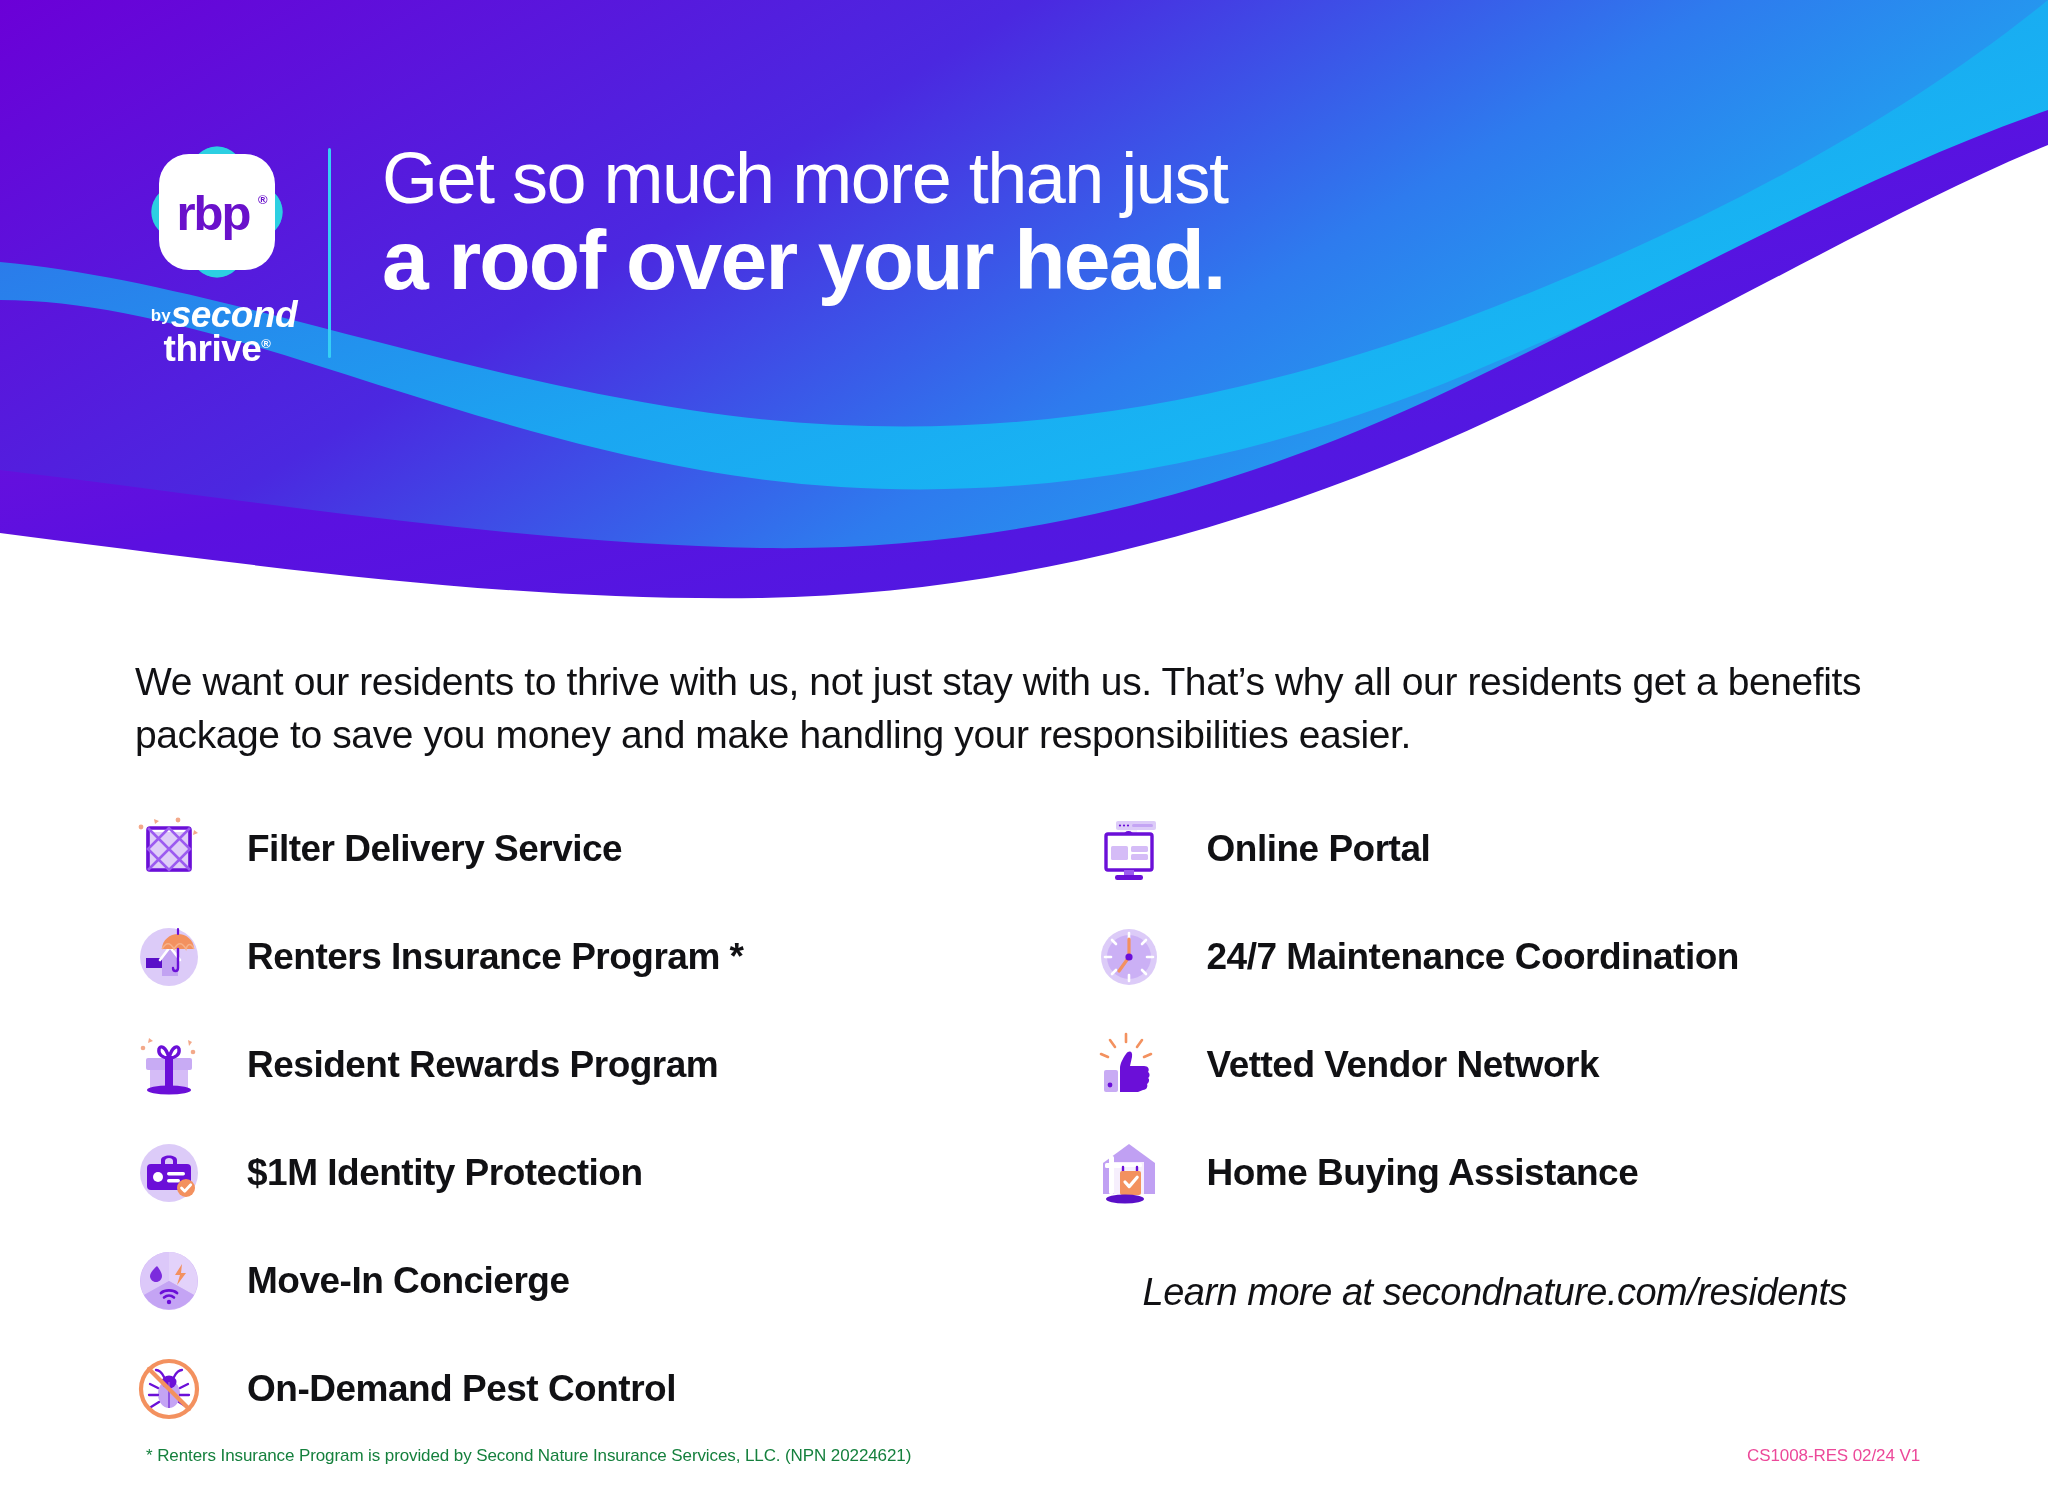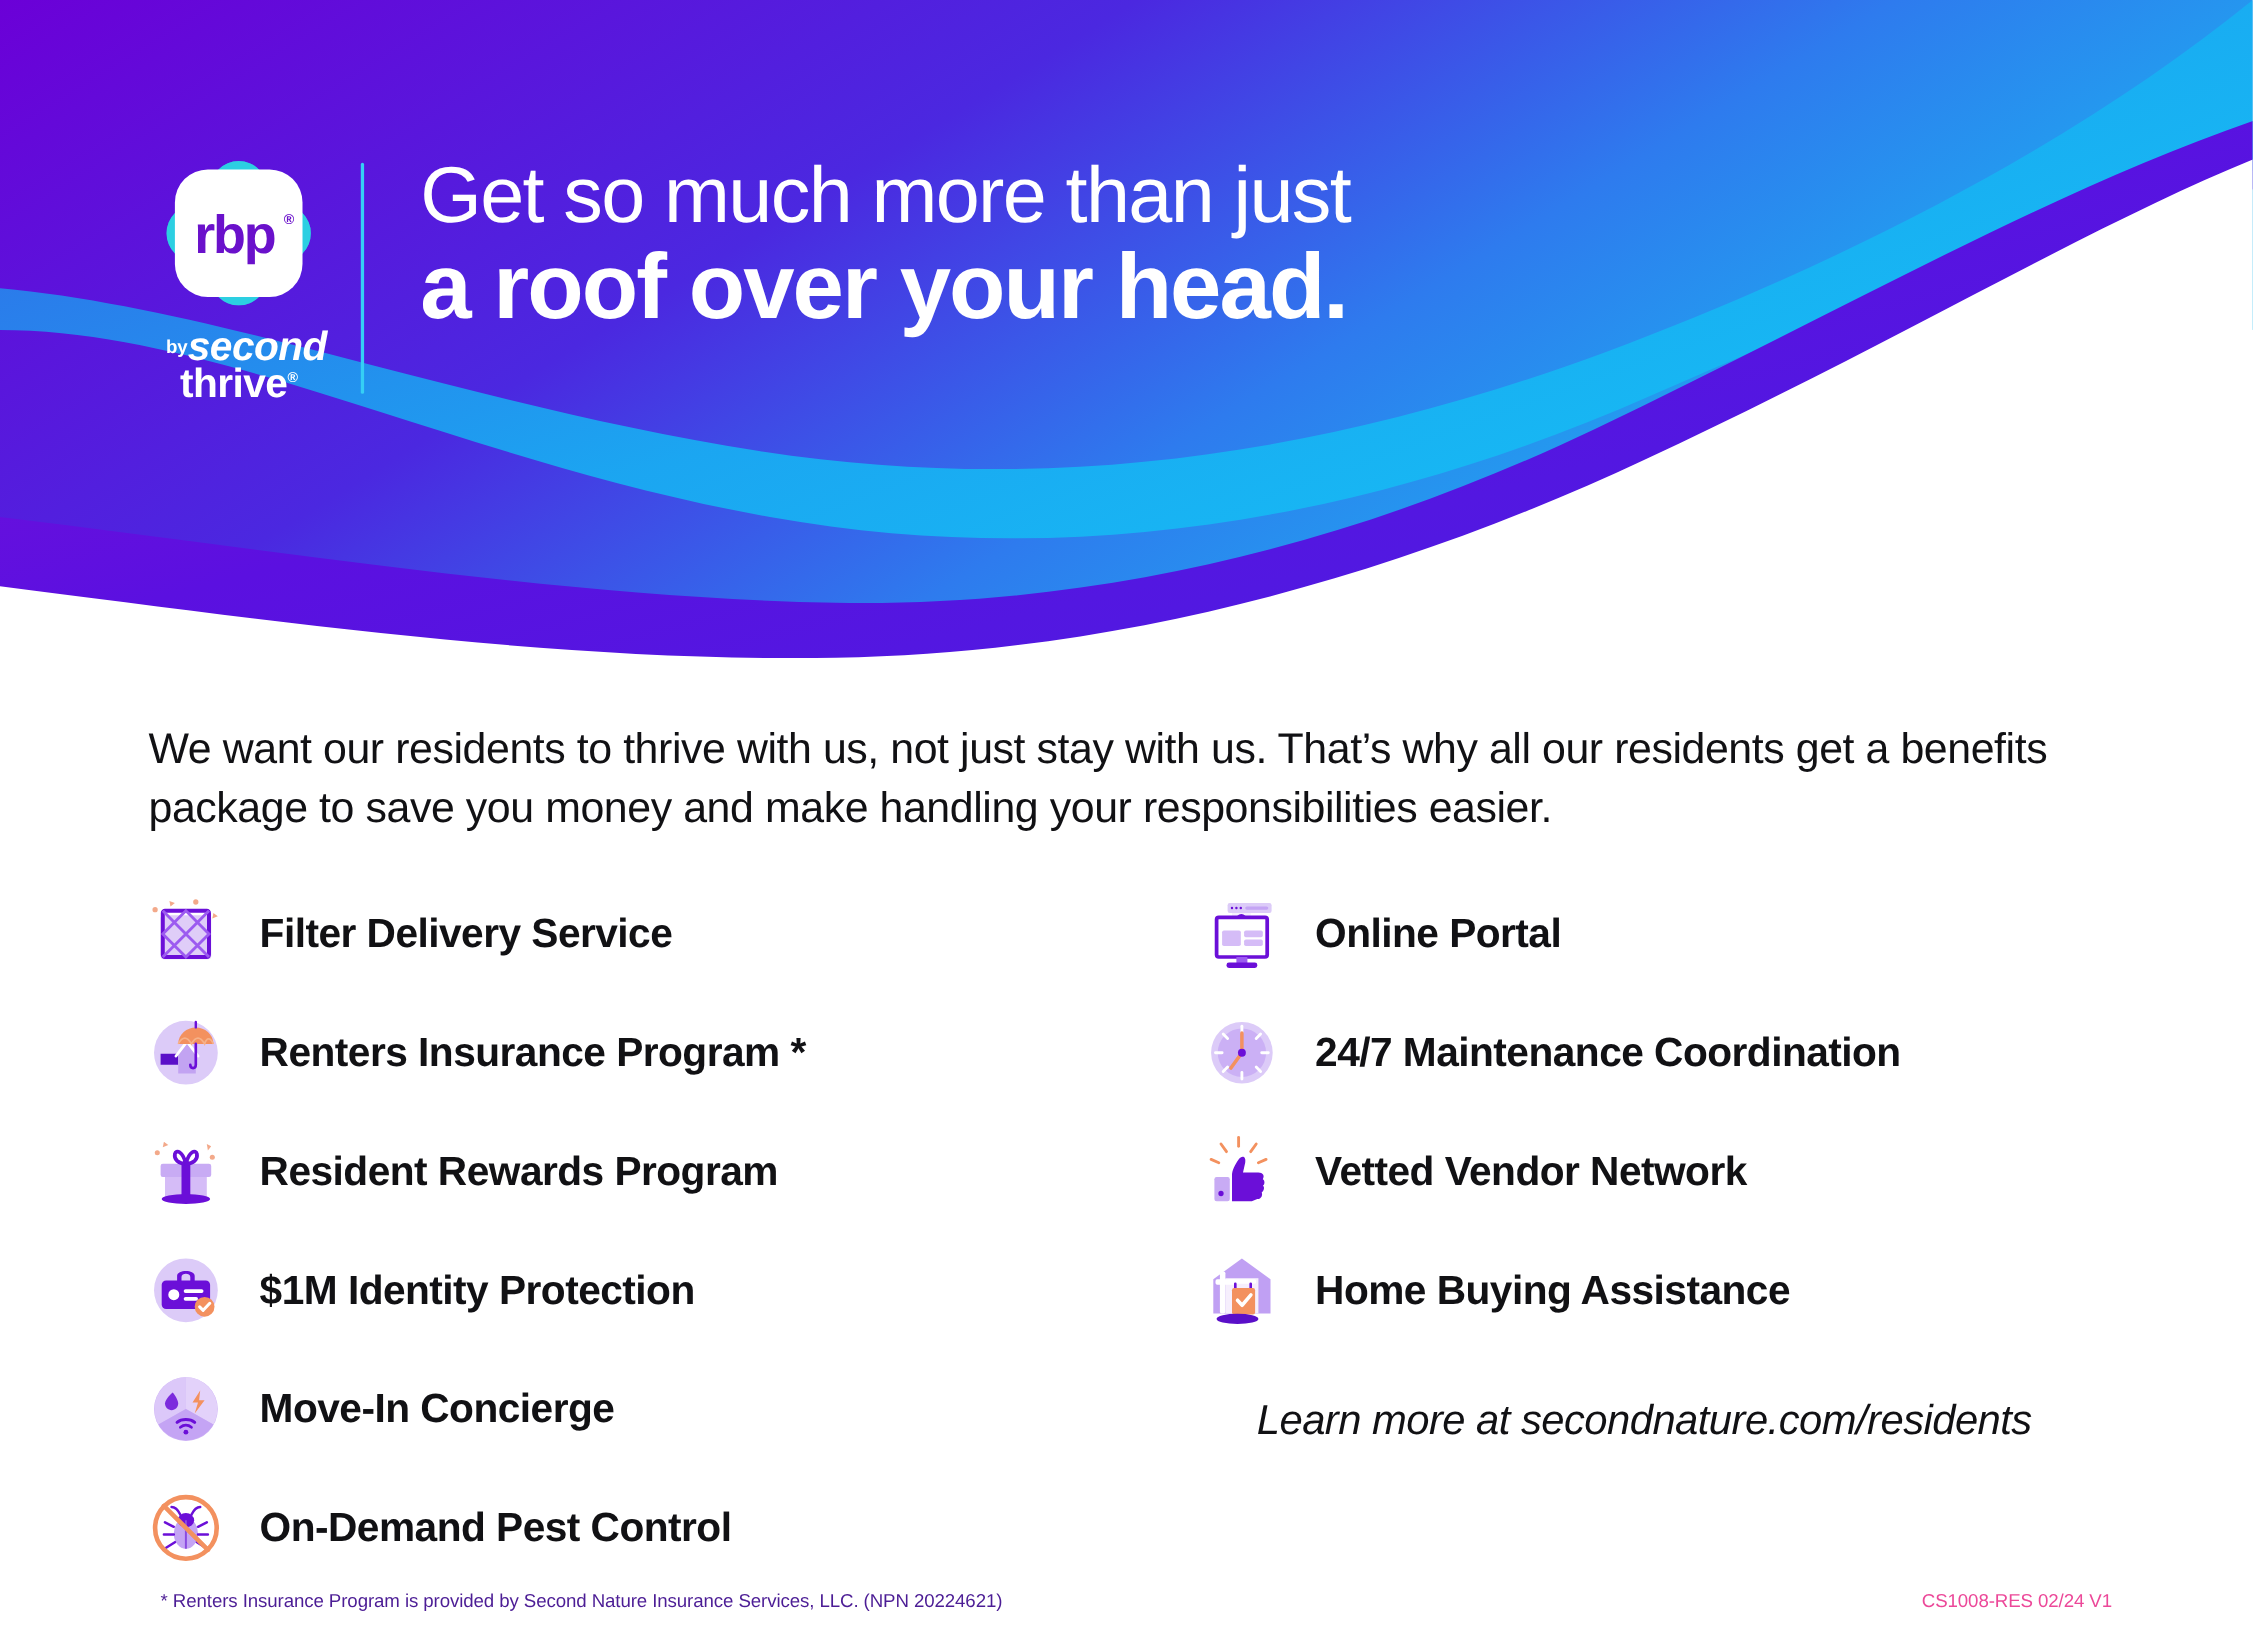--- a/index.html
+++ b/index.html
@@ -127,21 +127,21 @@
     display: flex;
     gap: 60px;
   }
   .col { width: 930px; }
   .col-right { width: 900px; }
 
   .benefit {
     display: flex;
     align-items: center;
     height: 108px;
-    gap: 28px;
+    gap: 39px;
   }
   .benefit-icon {
     width: 78px;
     min-width: 78px;
     height: 78px;
     display: flex;
     align-items: center;
     justify-content: center;
   }
   .benefit-icon svg { display: block; }
@@ -162,21 +162,21 @@
     letter-spacing: -0.5px;
     white-space: nowrap;
   }
 
   
   .footer-note {
     position: absolute;
     left: 146px;
     bottom: 24px;
     font-size: 17px;
-    color: #4c1d95;
+    color: #15803d;
     letter-spacing: -0.1px;
   }
   .footer-code {
     position: absolute;
     right: 128px;
     bottom: 24px;
     font-size: 17px;
     color: #ec4899;
     letter-spacing: -0.1px;
   }

